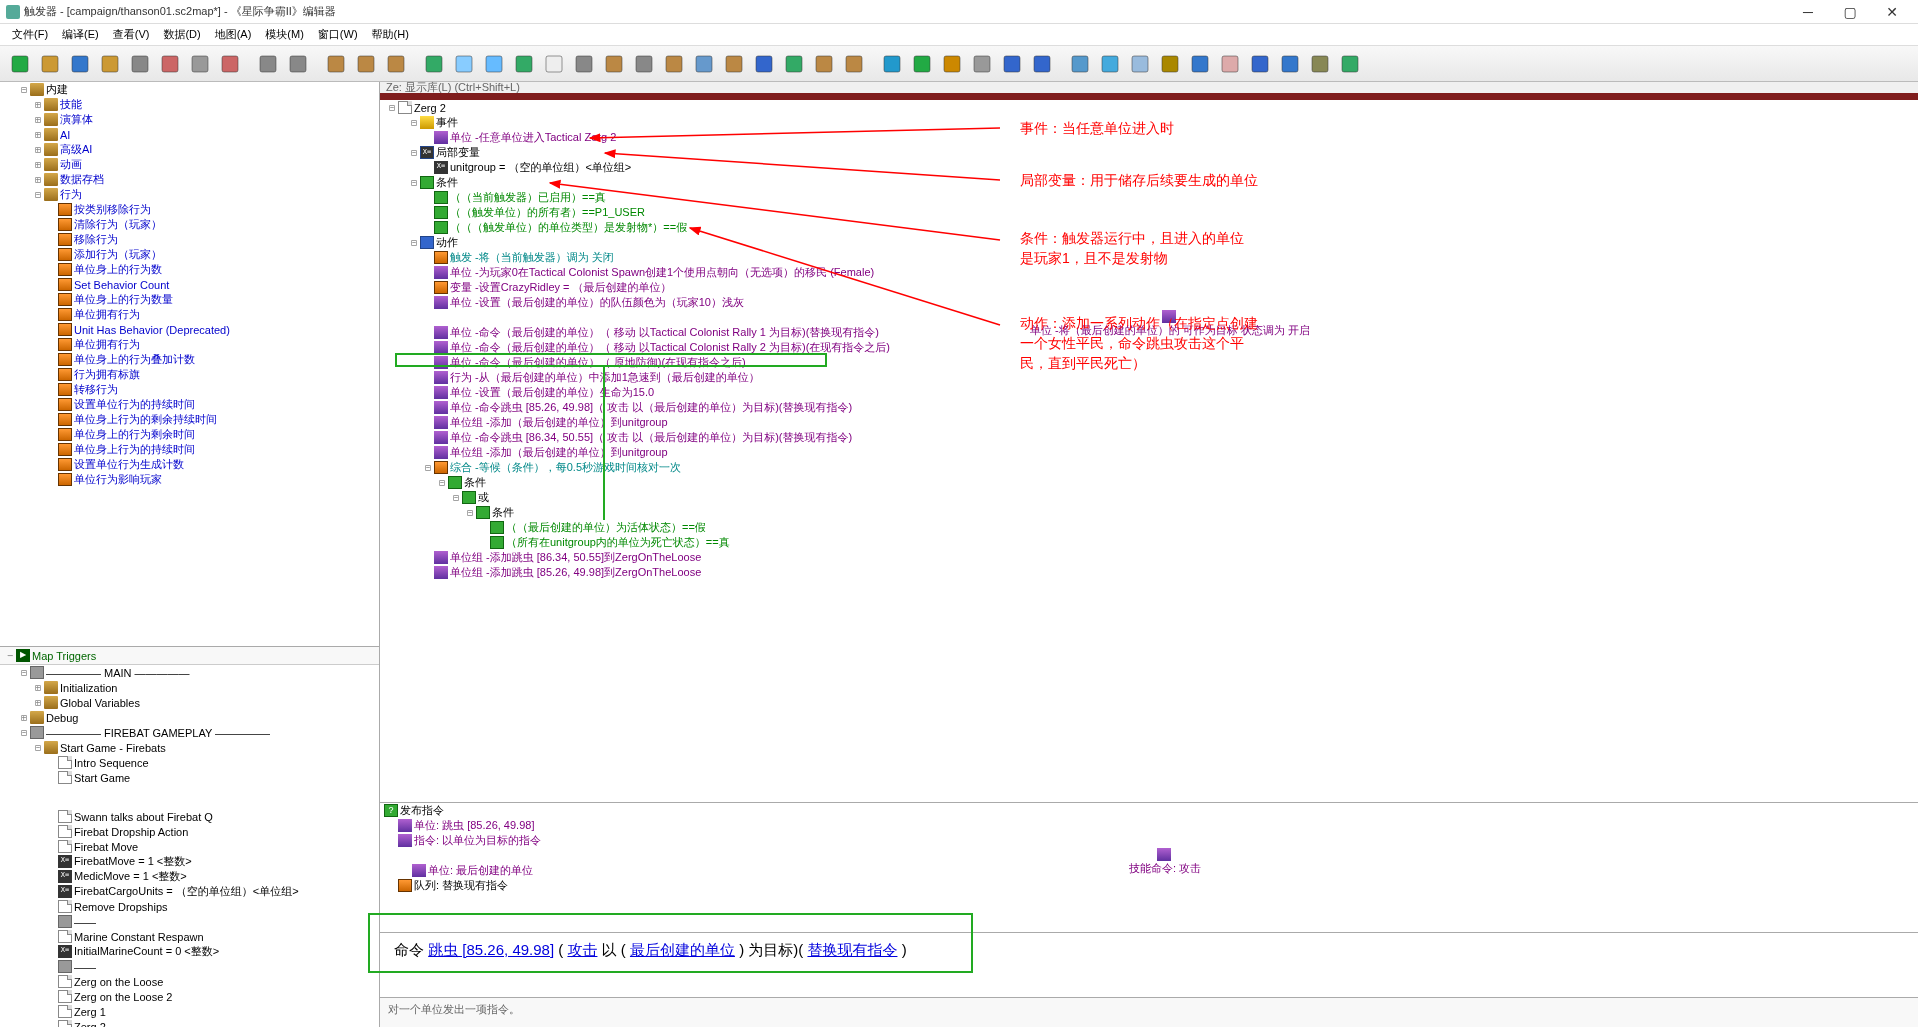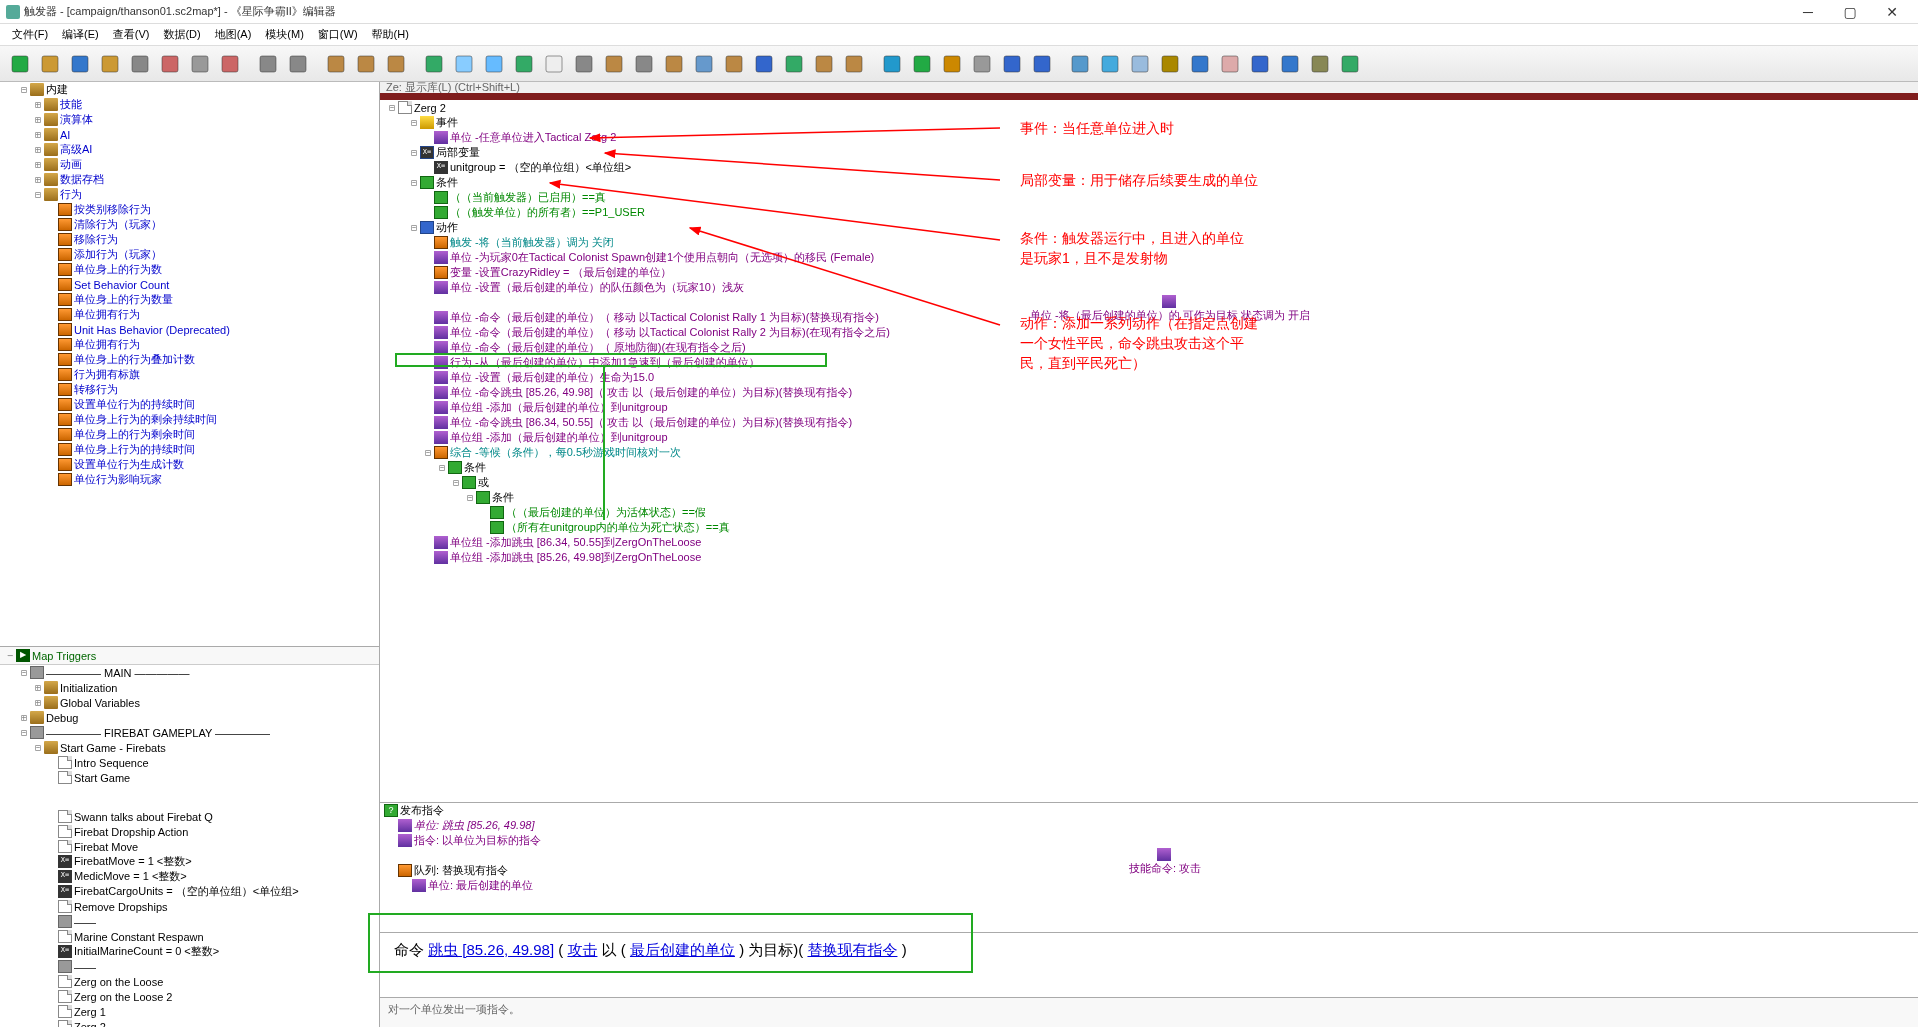--- a/index.html
+++ b/index.html
@@ -612,20 +612,25 @@
           <div class="tree-row" style="padding-left: 42px;">
             <span class="exp"></span>
             <span class="ic ic-green"></span>
             <span class="lbl green">（（当前触发器）已启用）==真</span>
           </div>
           <div class="tree-row" style="padding-left: 42px;">
             <span class="exp"></span>
             <span class="ic ic-green"></span>
             <span class="lbl green">（（触发单位）的所有者）==P1_USER</span>
           </div>
+          <div class="tree-row" style="padding-left: 42px;">
+            <span class="exp"></span>
+            <span class="ic ic-green"></span>
+            <span class="lbl green">（（（触发单位）的单位类型）是发射物*）==假</span>
+          </div>
           <div class="tree-row" style="padding-left: 28px;">
             <span class="exp">⊟</span>
             <span class="ic ic-blue"></span>
             <span class="lbl black">动作</span>
           </div>
           <div class="tree-row" style="padding-left: 42px;">
             <span class="exp"></span>
             <span class="ic ic-orange"></span>
             <span class="lbl teal">触发 -将（当前触发器）调为 关闭</span>
           </div>
@@ -756,39 +761,39 @@
       <div class="annot" style="left:640px;top:215px">动作：添加一系列动作（在指定点创建</div>
       <div class="annot" style="left:640px;top:235px">一个女性平民，命令跳虫攻击这个平</div>
       <div class="annot" style="left:640px;top:255px">民，直到平民死亡）</div>
       <div class="hl-box" style="left:15px;top:253px;width:432px;height:14px"></div>
     </div>
     <div class="detail-area" id="detail">
         <div class="det-row">
           <span class="ic ic-green" style="color:#fff;text-align:center;font-size:9px;line-height:11px">?</span>
           <span style="color:#000">发布指令</span>
         </div>
-        <div class="det-row" style="padding-left: 18px; font-style: italic;">
+        <div class="det-row" style="padding-left: 18px;">
           <span class="ic ic-purple"></span>
           <span style="color:#800080">单位: 跳虫 [85.26, 49.98]</span>
         </div>
         <div class="det-row" style="padding-left: 18px;">
           <span class="ic ic-purple"></span>
           <span style="color:#800080">指令: 以单位为目标的指令</span>
         </div>
         <div class="det-row" style="padding-left: 32px; flex-direction: column;">
           <span class="ic ic-purple"></span>
           <span style="color:#800080">技能命令: 攻击</span>
         </div>
-        <div class="det-row" style="padding-left: 18px;">
-          <span class="ic ic-orange"></span>
-          <span style="color:#000">队列: 替换现有指令</span>
-        </div>
         <div class="det-row" style="padding-left: 32px;">
           <span class="ic ic-purple"></span>
           <span style="color:#800080">单位: 最后创建的单位</span>
+        </div>
+        <div class="det-row" style="padding-left: 18px;">
+          <span class="ic ic-orange"></span>
+          <span style="color:#000">队列: 替换现有指令</span>
         </div>
       </div>
     <div class="cmdline-area">
       <div class="hl-box" style="left:-12px;top:-20px;width:605px;height:60px"></div>
       <span>命令</span>
       <span class="link">跳虫 [85.26, 49.98]</span>
       <span> ( </span>
       <span class="link">攻击</span>
       <span> 以 (</span>
       <span class="link">最后创建的单位</span>

